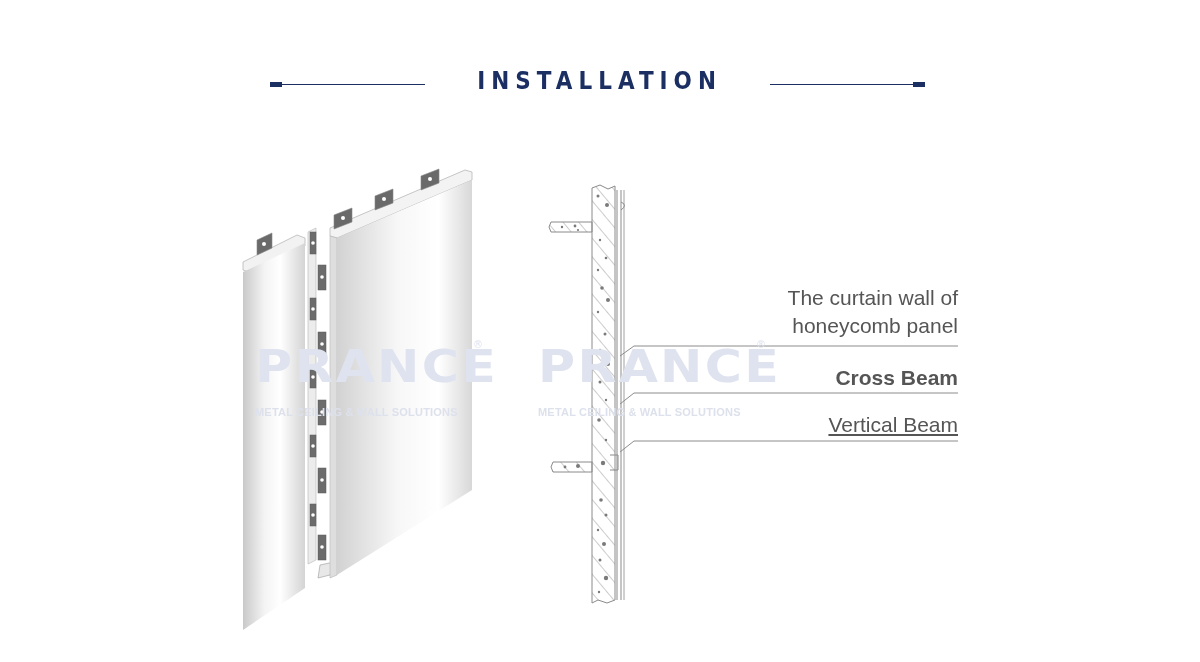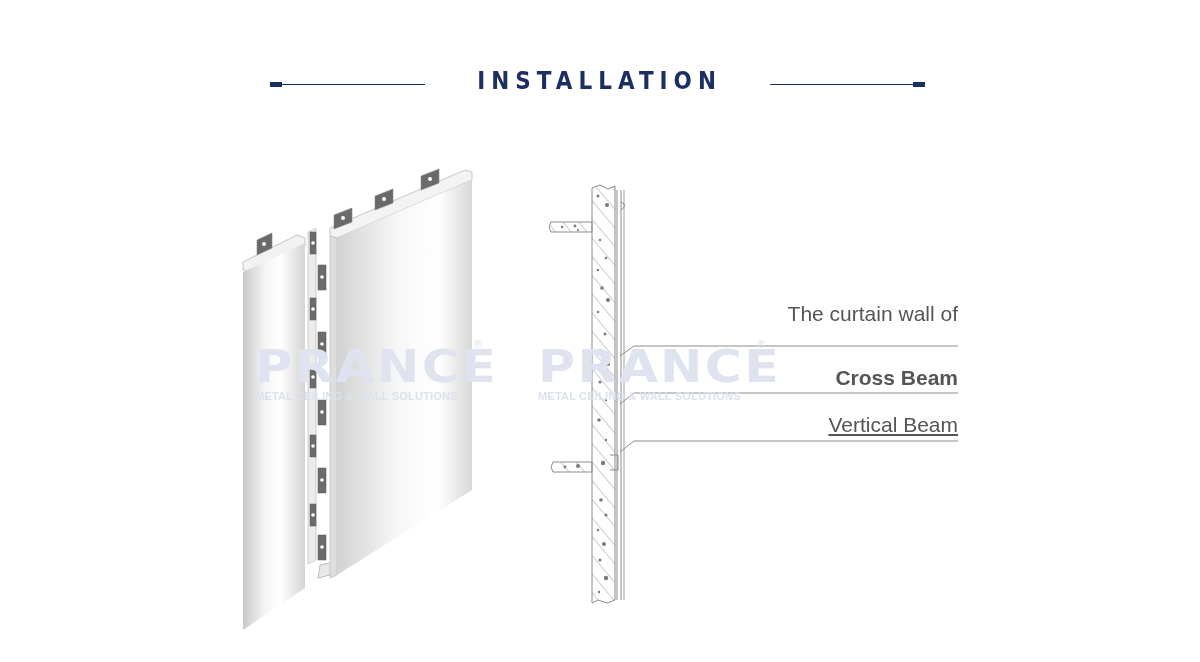--- a/index.html
+++ b/index.html
@@ -20,21 +20,21 @@
     svg.art { position: absolute; left: 0; top: 0; }
 
     .label {
       position: absolute; right: 242px; text-align: right; color: #555555;
       font-family: "Liberation Sans", sans-serif; font-size: 21px; line-height: 28px;
     }
     .wm {
       position: absolute; color: #dfe3ef; font-family: "DejaVu Sans", sans-serif; font-weight: bold;
     }
     .wm .brand { font-size: 44px; letter-spacing: 2px; line-height: 44px; display: block; transform: scaleX(1.15); transform-origin: 0 0; }
-    .wm .sub { font-size: 11px; line-height: 14px; display: block; color: #dde1ec; letter-spacing: 0.2px; font-family: "Liberation Sans", sans-serif; }
+    .wm .sub { font-size: 11px; line-height: 14px; display: block; color: #dde1ec; letter-spacing: 0.2px; font-family: "Liberation Sans", sans-serif; margin-top: 16px; }
     .wm .reg { position: absolute; top: -6px; font-size: 10px; color: #dfe3ef; font-weight: normal; }
   </style>
 </head>
 <body>
 
 <div class="header">
   <div class="cap left"></div>
   <div class="rule left"></div>
   <div class="title">INSTALLATION</div>
   <div class="rule right"></div>
@@ -176,21 +176,22 @@
   <span class="brand">PRANCE</span>
   <span class="sub">METAL CEILING &amp; WALL SOLUTIONS</span>
   <span class="reg" style="left:218px;">®</span>
 </div>
 <div class="wm" style="left:538px; top:345px;">
   <span class="brand">PRANCE</span>
   <span class="sub">METAL CEILING &amp; WALL SOLUTIONS</span>
   <span class="reg" style="left:218px;">®</span>
 </div>
 
-<div class="label" style="top:284px;margin-top:16px;">
+<div class="label" style="top:284px;">
   <div>The curtain wall of</div>
+  <div>honeycomb panel</div>
 </div>
 <div class="label" style="top:364px;font-weight:bold;">
   <div>Cross Beam</div>
 </div>
 <div class="label" style="top:411px;text-decoration:underline;">
   <div>Vertical Beam</div>
 </div>
 
 </body></html>

